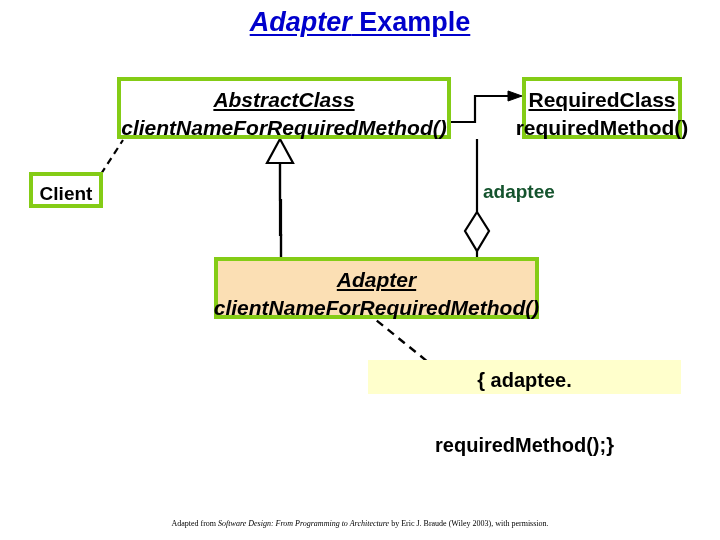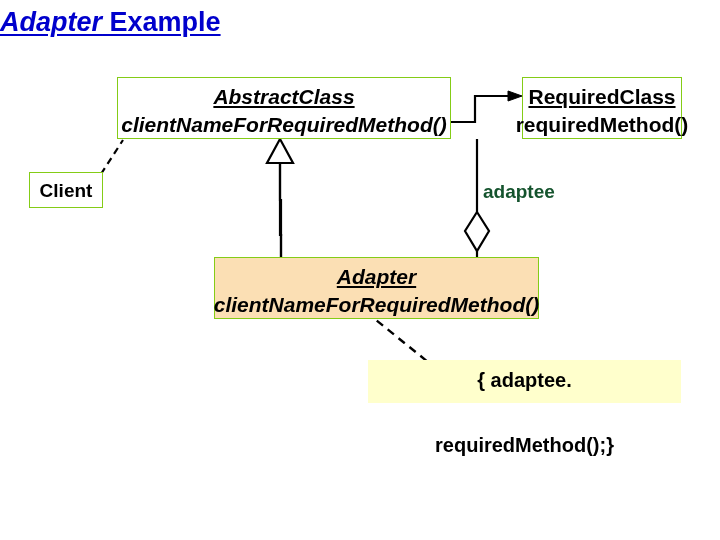--- a/index.html
+++ b/index.html
@@ -22,20 +22,21 @@
     width: 720px;
     height: 540px;
   }
 
   
   #title {
     position: absolute;
     left: 0;
     top: 6px;
     width: 720px;
+    text-align: center;
     color: #0000CC;
     font-size: 27px;
     font-weight: bold;
     text-decoration: underline;
     text-underline-offset: 3px;
     line-height: 32px;
     white-space: nowrap;
   }
   #title .it { font-style: italic; }
   #title .rom { font-style: normal; }
@@ -45,21 +46,21 @@
     position: absolute;
     left: 0; top: 0;
     width: 720px; height: 540px;
     overflow: visible;
   }
 
   
   .uml-box {
     position: absolute;
     box-sizing: border-box;
-    border: 1px solid #84cc16;
+    border: 4px solid #84cc16;
     background: #ffffff;
   }
   .uml-box .row {
     position: absolute;
     left: -60px;
     width: calc(100% + 120px);
     text-align: center;
     white-space: nowrap;
     color: #000000;
     font-weight: bold;
@@ -129,21 +130,21 @@
   #box-adapter .op {
     top: 36px;
     font-size: 21px;
     font-style: italic;
   }
 
   
   #note {
     position: absolute;
     left: 368px; top: 360px;
-    width: 313px; height: 43px;
+    width: 313px; height: 34px;
     background: #FFFFCC;
   }
   #note .line {
     position: absolute;
     left: -40px;
     width: calc(100% + 80px);
     text-align: center;
     white-space: nowrap;
     color: #000000;
     font-weight: bold;
@@ -242,14 +243,17 @@
     <div class="row name">Client</div>
   </div>
 
   <div class="uml-box" id="box-adapter">
     <div class="row name">Adapter</div>
     <div class="row op">clientNameForRequiredMethod()</div>
   </div>
 
   <div id="label-adaptee">adaptee</div>
 
+  <div id="footer">
+    <span>Adapted from </span><span class="it">Software Design: From Programming to Architecture</span><span> by Eric J. Braude (Wiley 2003), with permission.</span>
+  </div>
 
 </div>
 
 </body></html>

